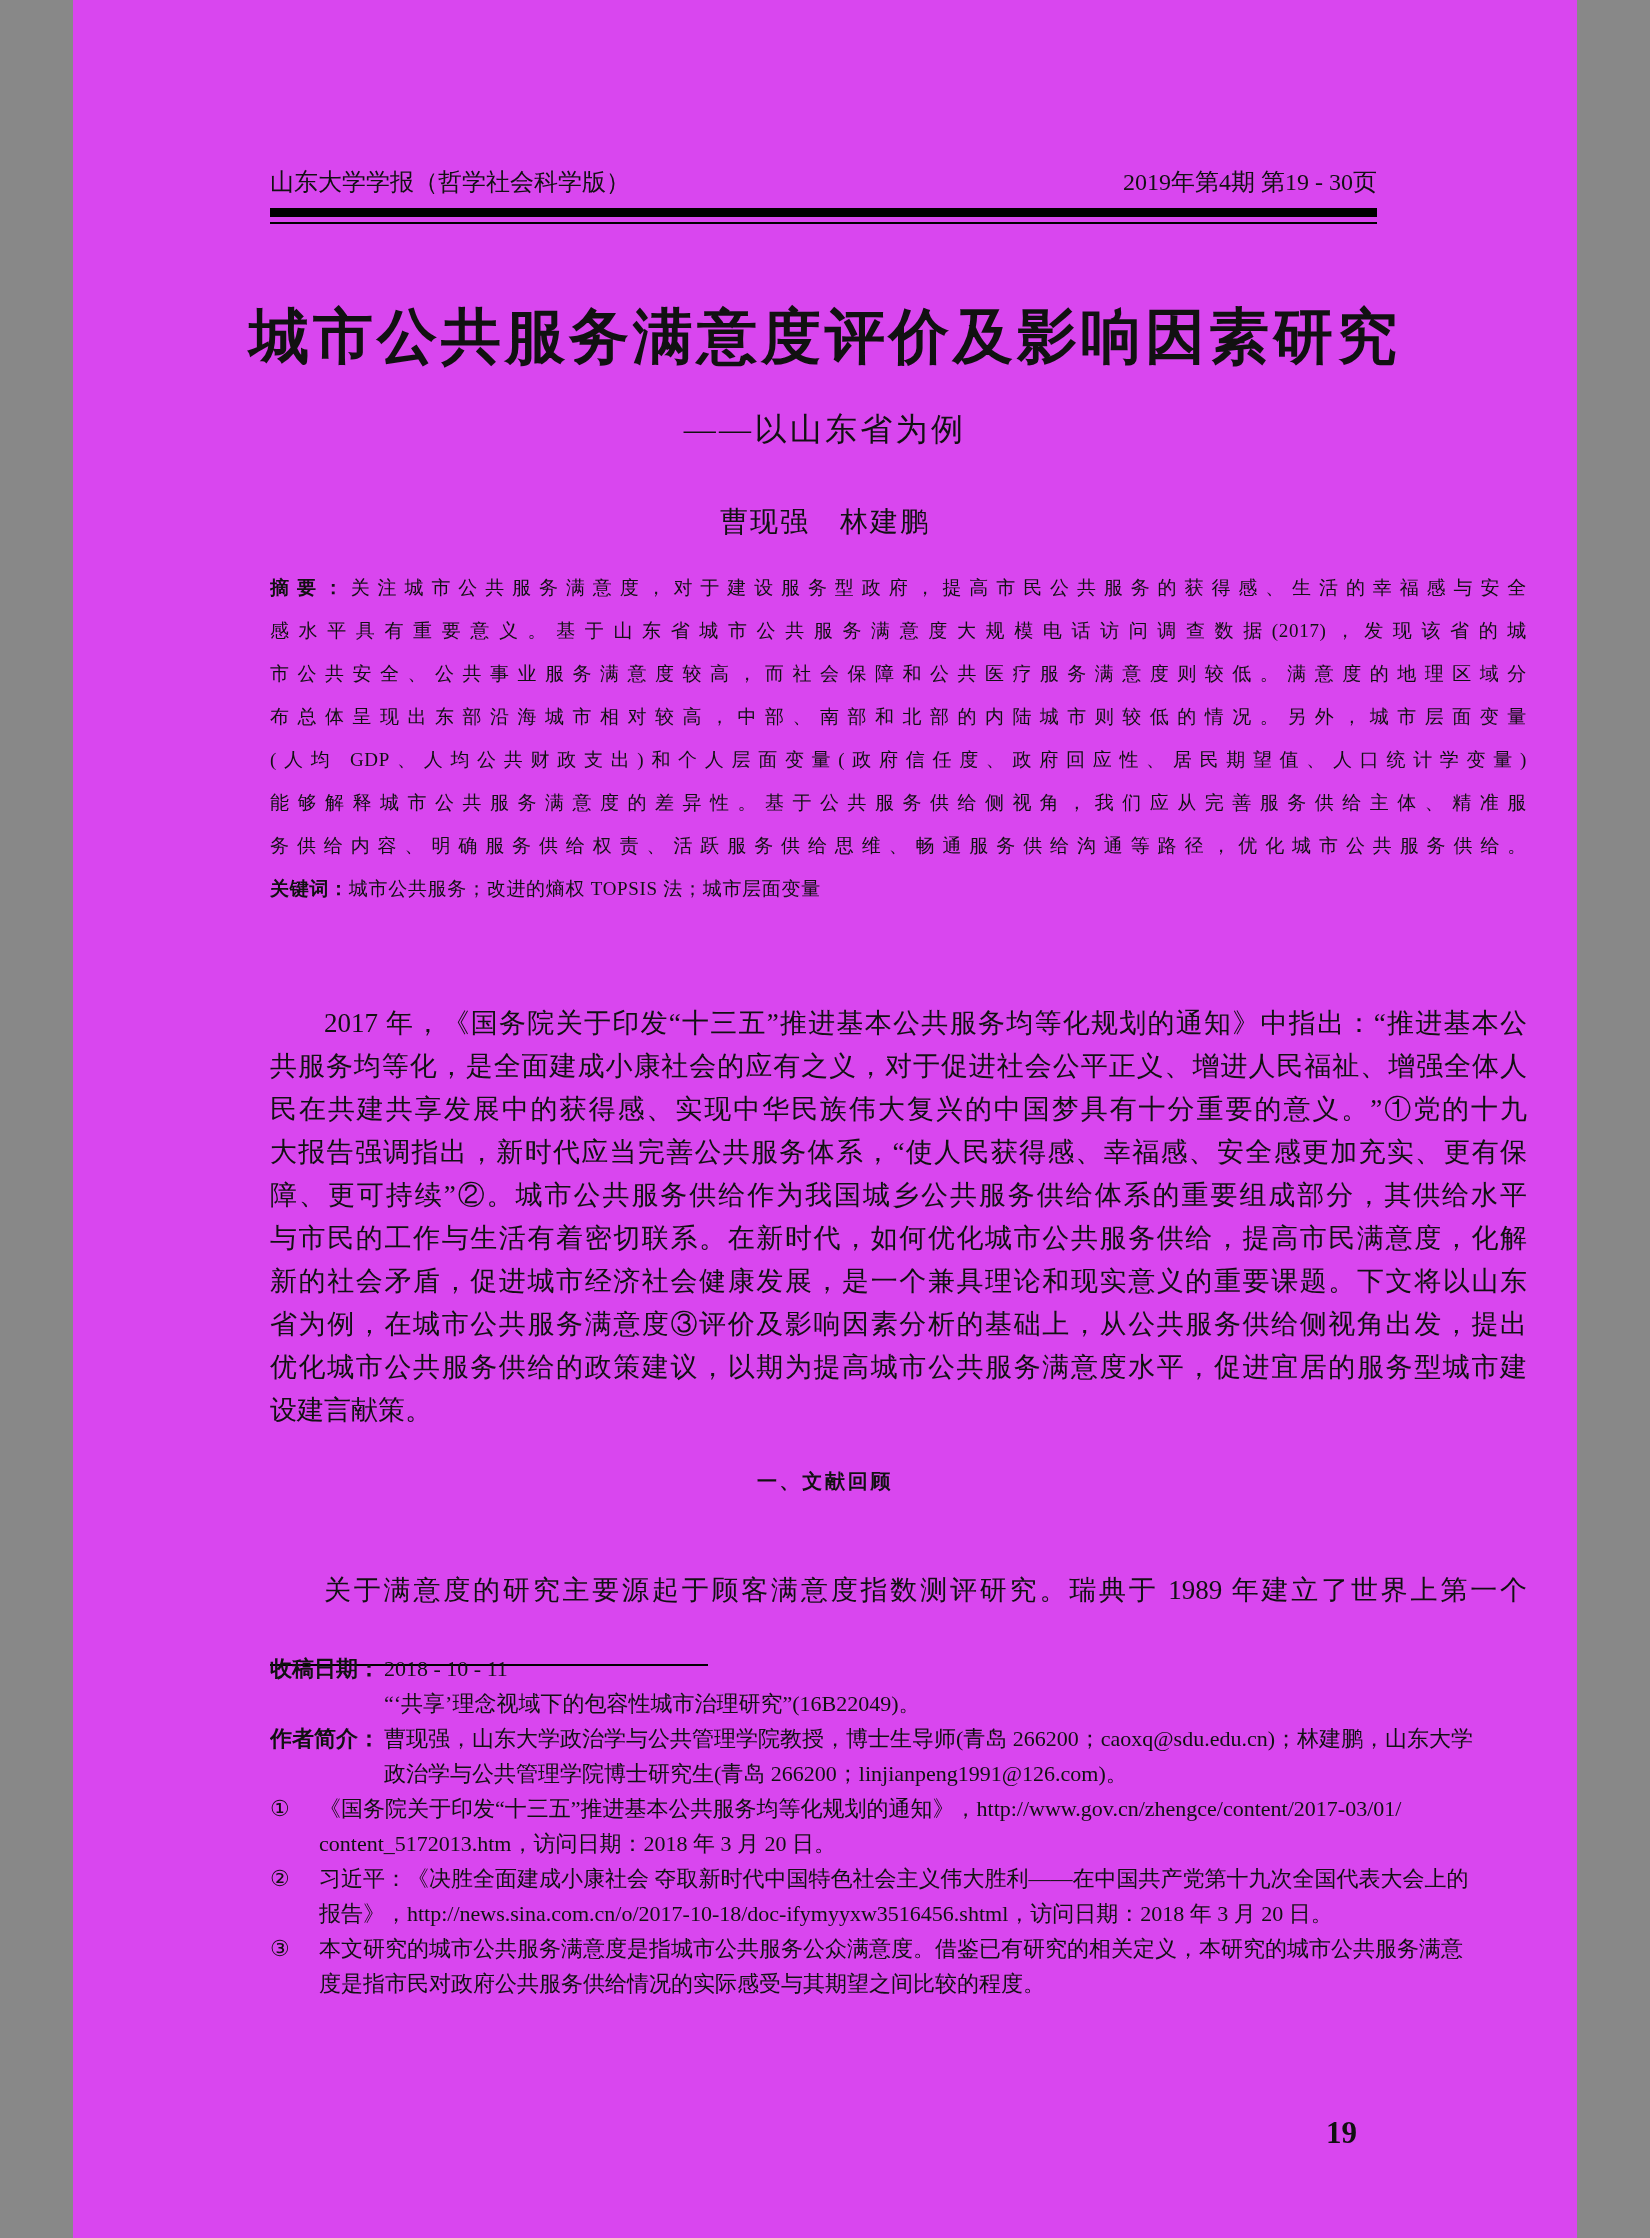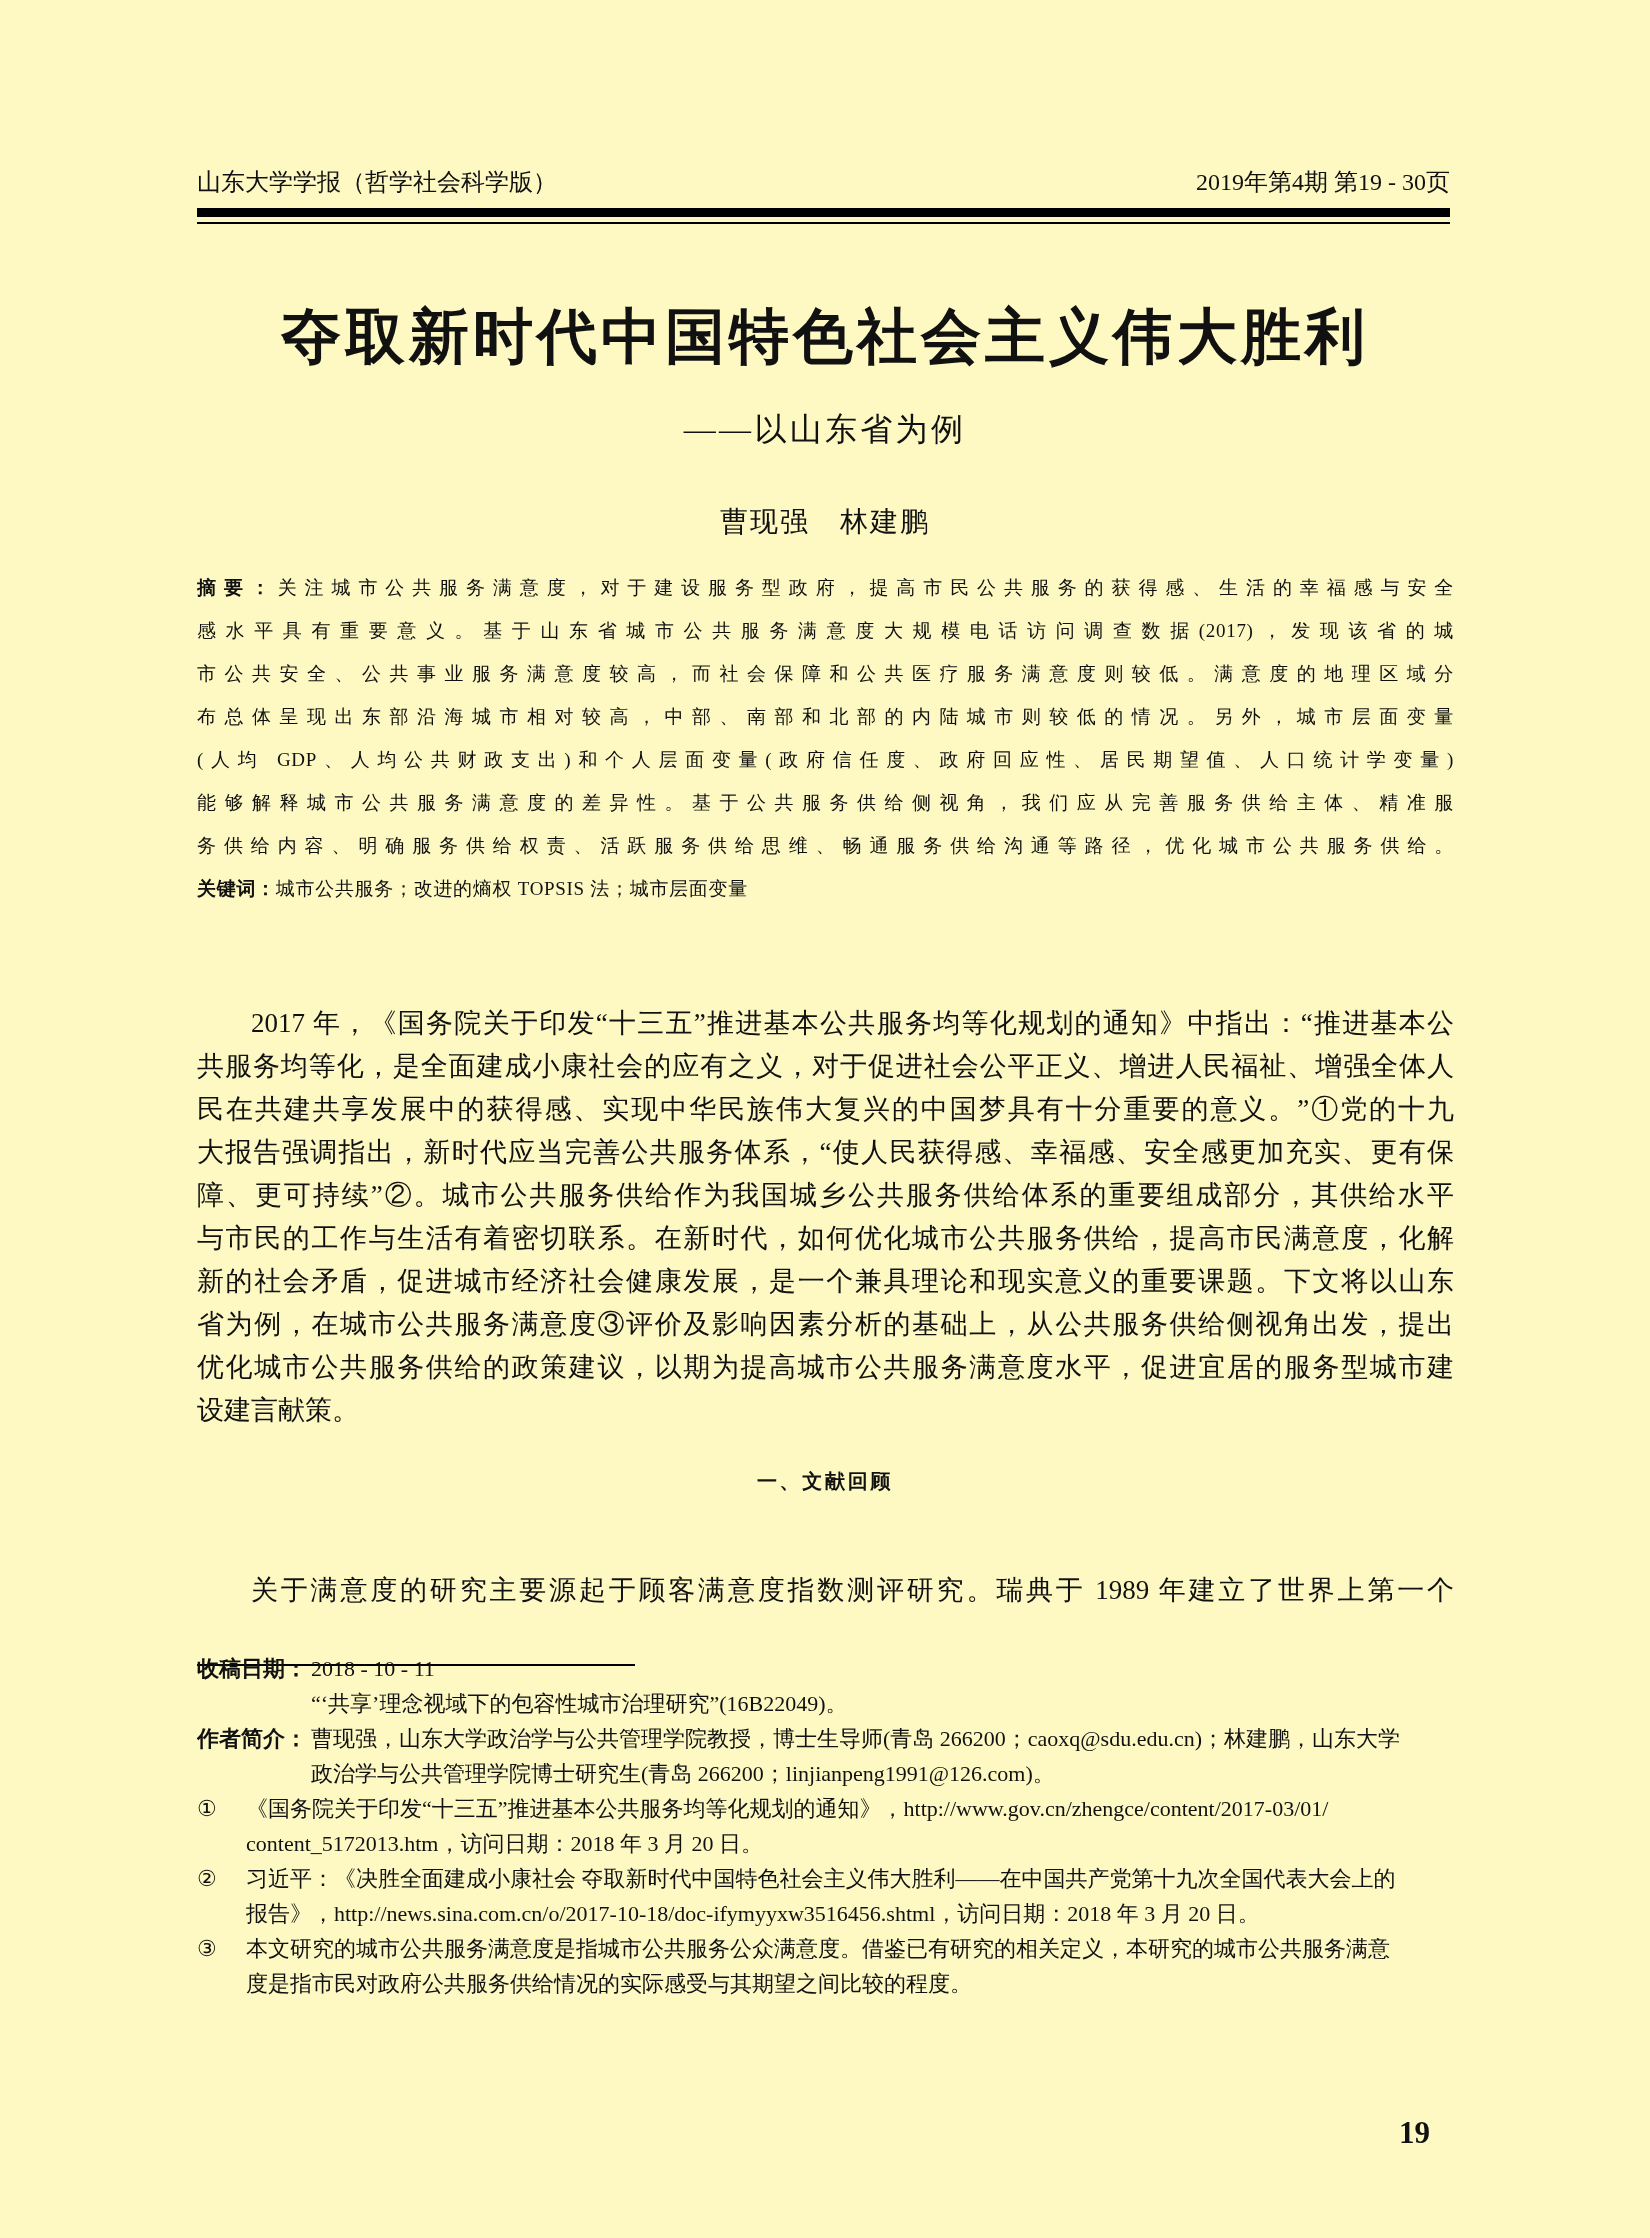--- a/index.html
+++ b/index.html
@@ -1,20 +1,20 @@
 <!DOCTYPE html>
 <html style="font-size:10.6px"><head>
 <meta charset="utf-8">
 <style>
   html,body{margin:0;padding:0;background:#888;}
   .page{
     position:relative;
-    width:1650px;height:2239px;
+    width:1504px;height:2239px;
     margin:0 auto;
-    background:#fef9c3;
+    background:#d946ef;
     color:#111;
     font-family:"Liberation Serif","DejaVu Serif",serif;
     overflow:hidden;
   }
   .hei{font-family:"Liberation Sans","DejaVu Sans",sans-serif;font-weight:bold;}
 
   
   .runhead{
     position:absolute;left:197px;right:200px;top:168px;
     display:flex;justify-content:space-between;align-items:baseline;
@@ -85,21 +85,21 @@
 
 <div class="page">
 
   <div class="runhead">
     <span>山东大学学报（哲学社会科学版）</span>
     <span>2019年第4期 第19 - 30页</span>
   </div>
   <div class="rule-thick"></div>
   <div class="rule-thin"></div>
 
-  <div class="title">夺取新时代中国特色社会主义伟大胜利</div>
+  <div class="title">城市公共服务满意度评价及影响因素研究</div>
   <div class="subtitle">——以山东省为例</div>
   <div class="authors">曹现强　林建鹏</div>
 
   <div class="abstract">
     <div class="aline jl">
       <span class="hei">摘要：</span><span>关注城市公共服务满意度，对于建设服务型政府，提高市民公共服务的获得感、生活的幸福感与安全</span>
     </div>
     <div class="aline jl">感水平具有重要意义。基于山东省城市公共服务满意度大规模电话访问调查数据(2017)，发现该省的城</div>
     <div class="aline jl">市公共安全、公共事业服务满意度较高，而社会保障和公共医疗服务满意度则较低。满意度的地理区域分</div>
     <div class="aline jl">布总体呈现出东部沿海城市相对较高，中部、南部和北部的内陆城市则较低的情况。另外，城市层面变量</div>

